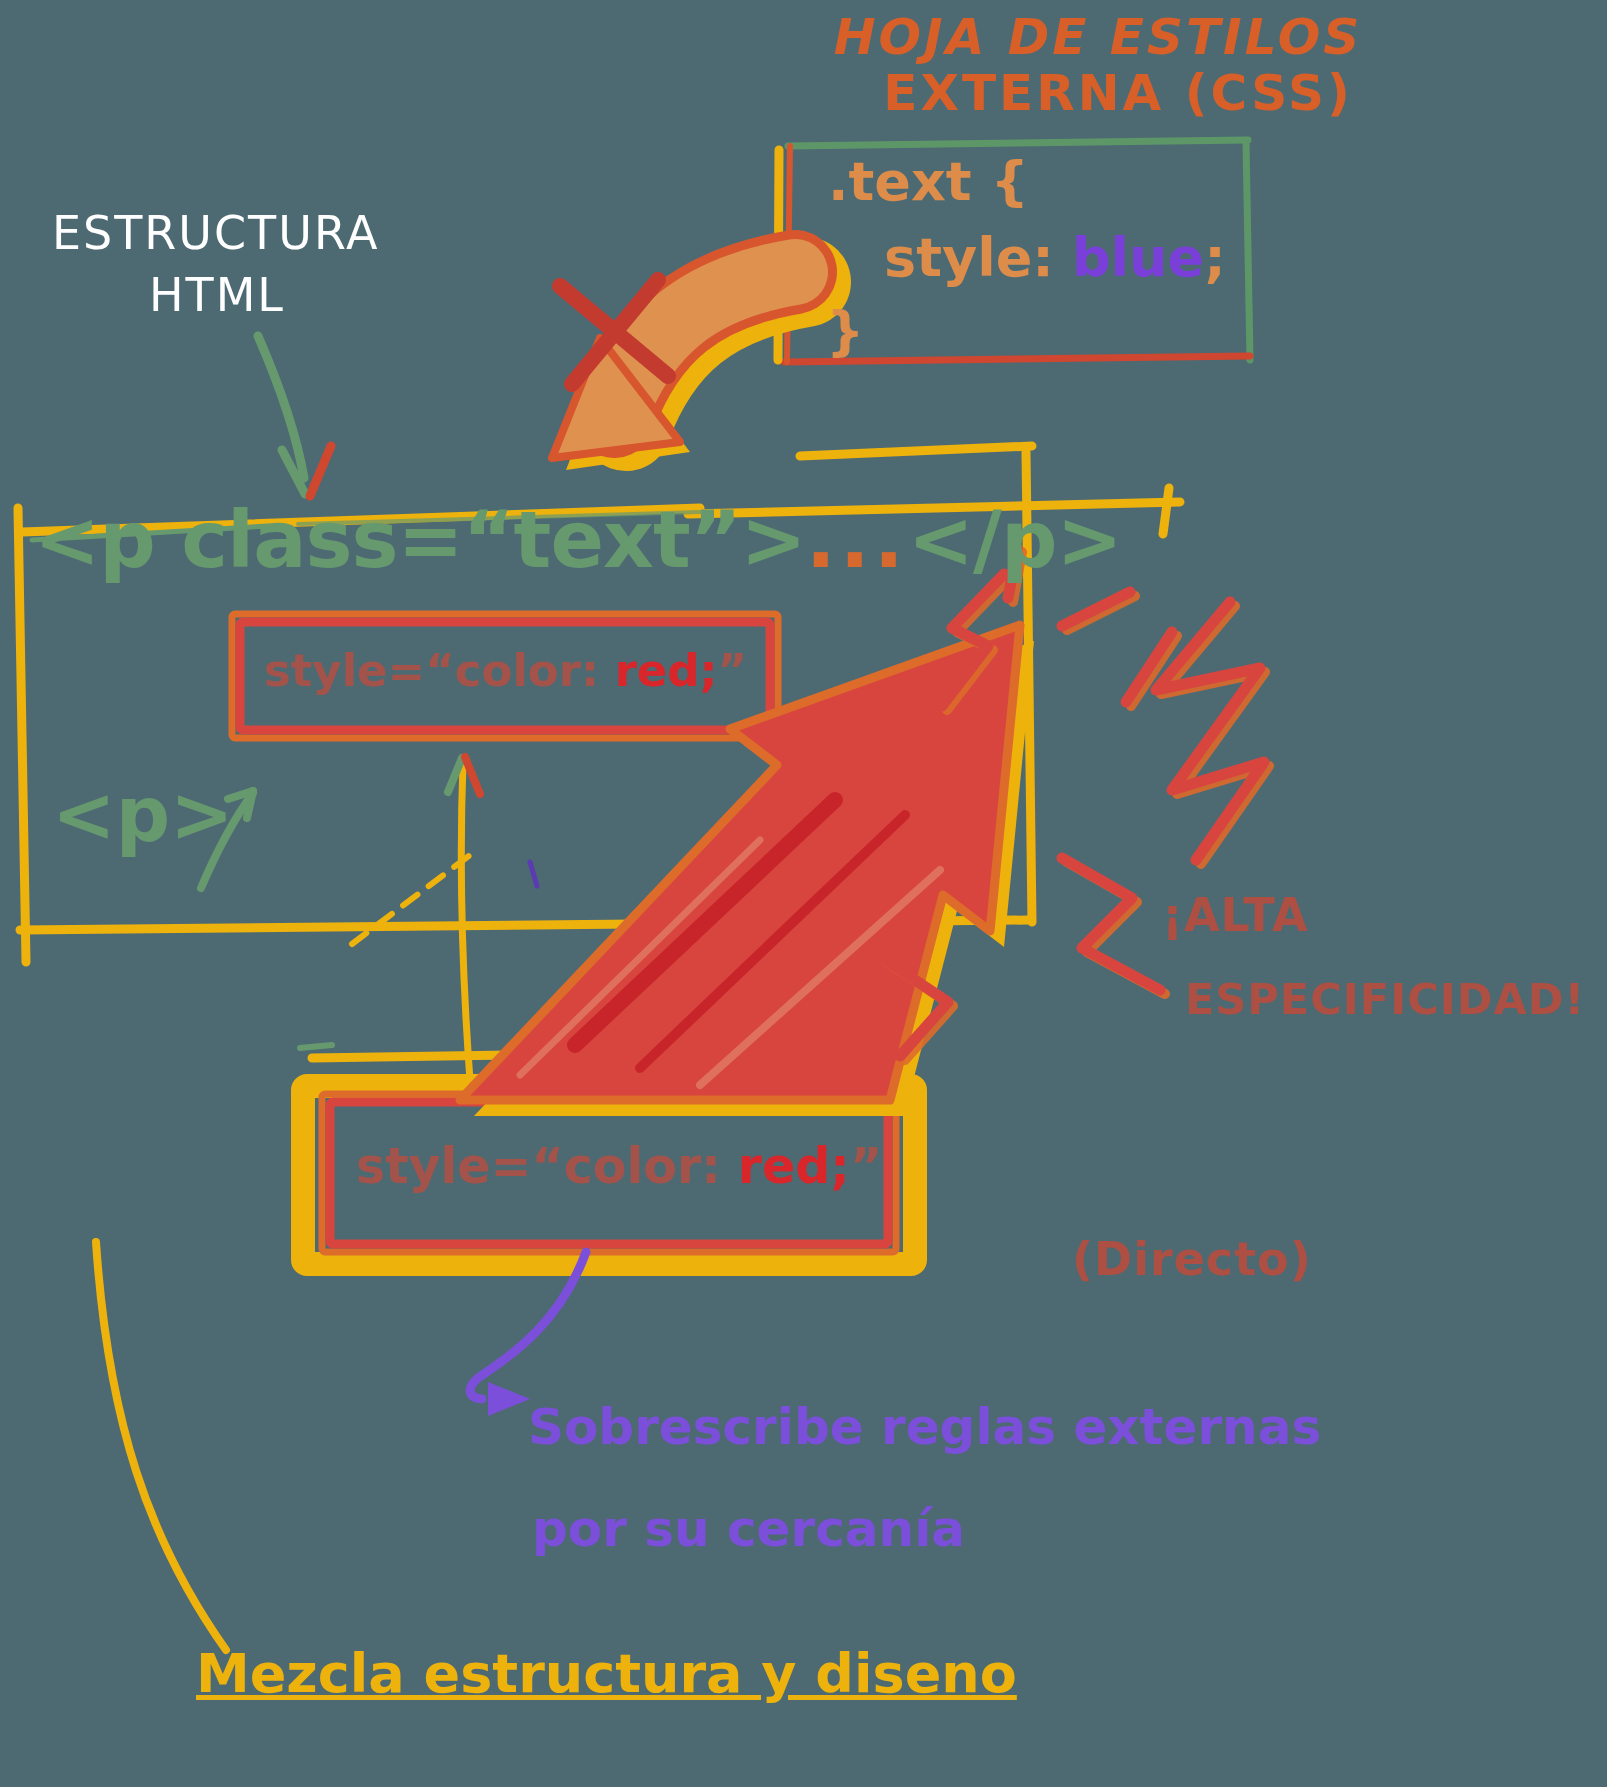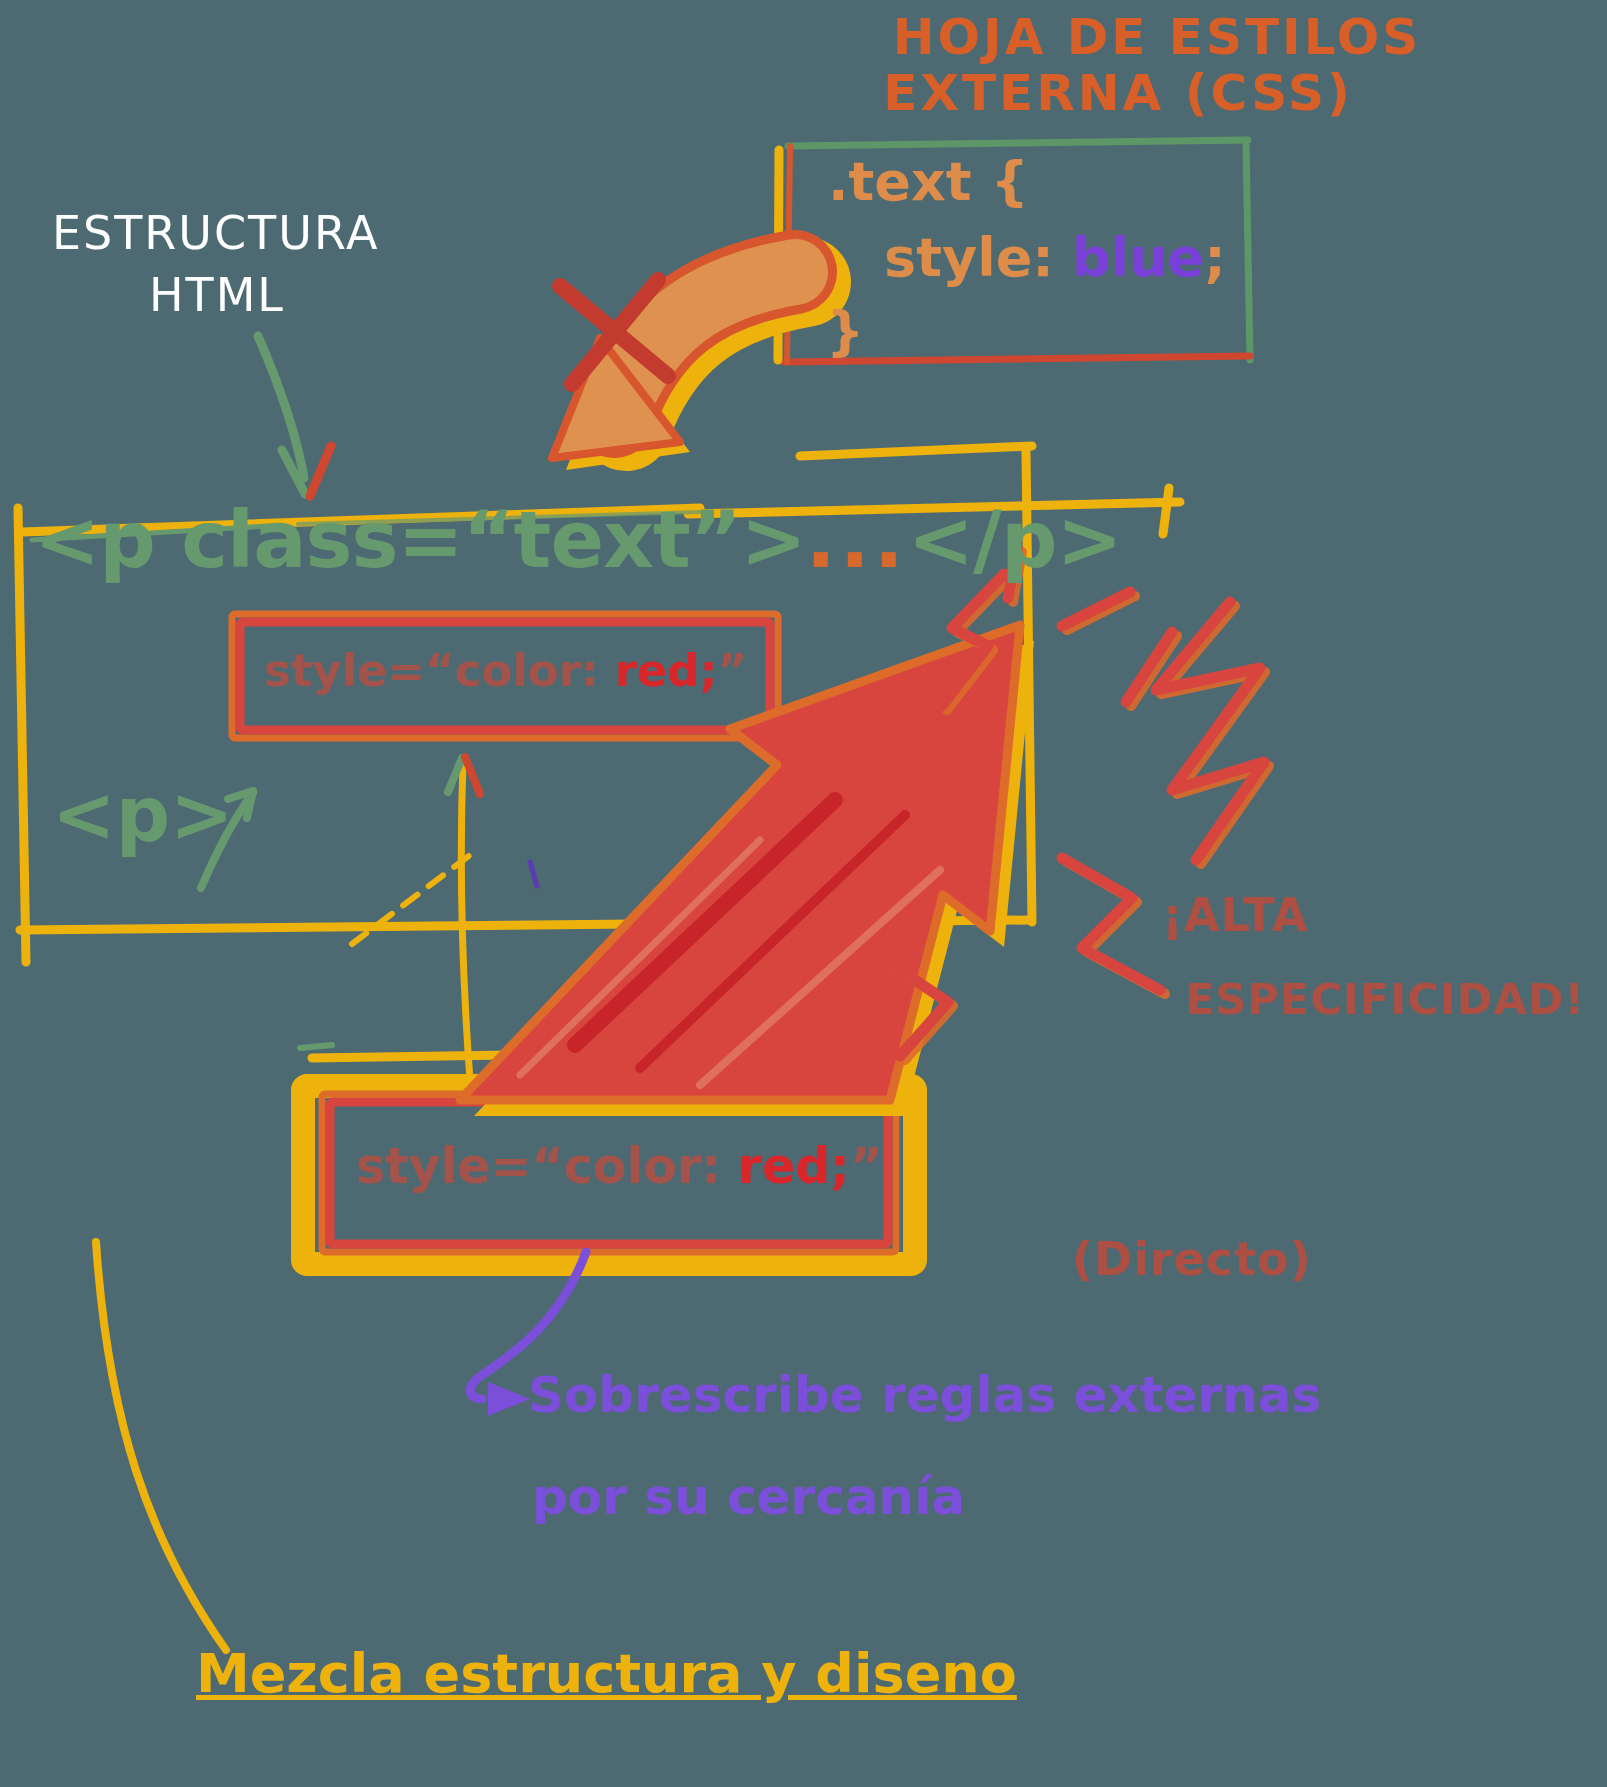--- a/index.html
+++ b/index.html
@@ -2,21 +2,21 @@
 <html><head>
 <meta charset="utf-8">
 <style>
   html,body{margin:0;padding:0;background:#4d6a73;}
   #stage{position:relative;width:1607px;height:1787px;background:#4d6a73;overflow:hidden;
          font-family:"DejaVu Sans","Liberation Sans",sans-serif;}
   #art{position:absolute;inset:0;z-index:1;}
   .txt{position:absolute;z-index:2;white-space:nowrap;}
   
   .ext-title{width:600px;text-align:center;color:#d85f28;font-size:50px;font-weight:700;letter-spacing:3px;}
-  .ext-t1{left:857px;top:8px;}
+  .ext-t1{left:798px;top:8px;font-style:italic;}
   .ext-t2{left:818px;top:64px;}
   
   .csscode{color:#dd8c4a;font-size:54px;font-weight:700;}
   .css-l1{left:828px;top:150px;text-align:right;}
   .css-l2{left:884px;top:226px;}
   .css-l3{left:826px;top:300px;}
   .css-val{color:#7a3fd8;margin-left:16px;}
   .css-prop{margin-right:2px;}
   
   .estructura{color:#ffffff;font-size:46px;font-weight:400;letter-spacing:2px;}
@@ -31,21 +31,21 @@
   .stylecode{color:#a4534b;font-weight:700;}
   .style-top{left:264px;top:644px;font-size:45px;}
   .style-bottom{left:356px;top:1138px;font-size:49px;}
   .redval{color:#d8262b;}
   
   .redlabel{color:#ad4f43;font-weight:700;letter-spacing:1px;margin-top:16px;}
   .alta1{left:1162px;top:872px;font-size:46px;}
   .alta2{left:1185px;top:958px;font-size:43px;}
   .inline1{left:1038px;top:1146px;font-size:46px;}
   .inline2{left:1072px;top:1216px;font-size:46px;}
-  .purple{color:#7b4fd9;font-weight:700;}
+  .purple{color:#7b4fd9;font-weight:700;margin-top:32px;}
   .ovr1{left:528px;top:1366px;font-size:50px;}
   .ovr2{left:532px;top:1468px;font-size:50px;}
   .note{left:196px;top:1642px;color:#eeb20d;font-size:54px;font-weight:700;text-decoration:underline;}
 </style>
 </head>
 <body>
 
 <div id="stage">
 
   <svg id="art" viewBox="0 0 1607 1787">

